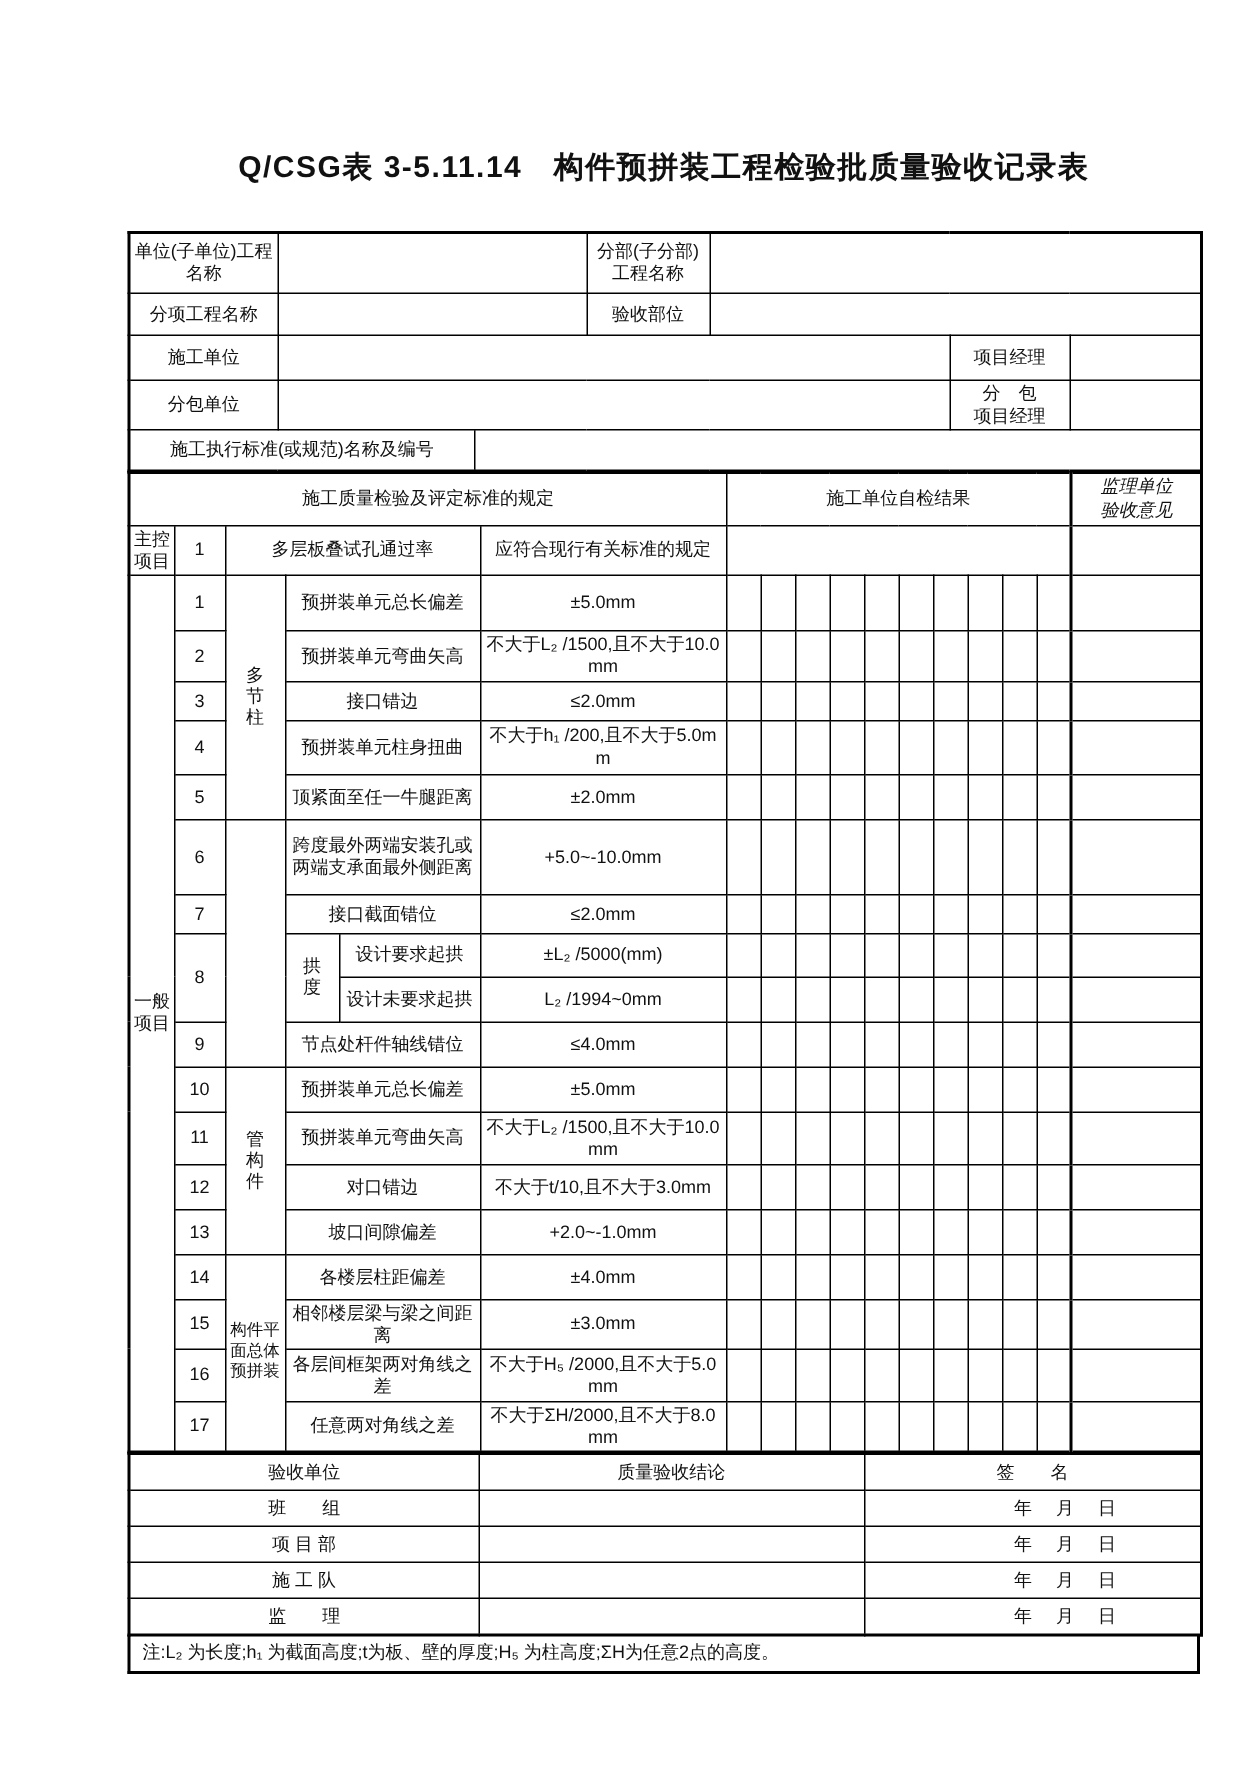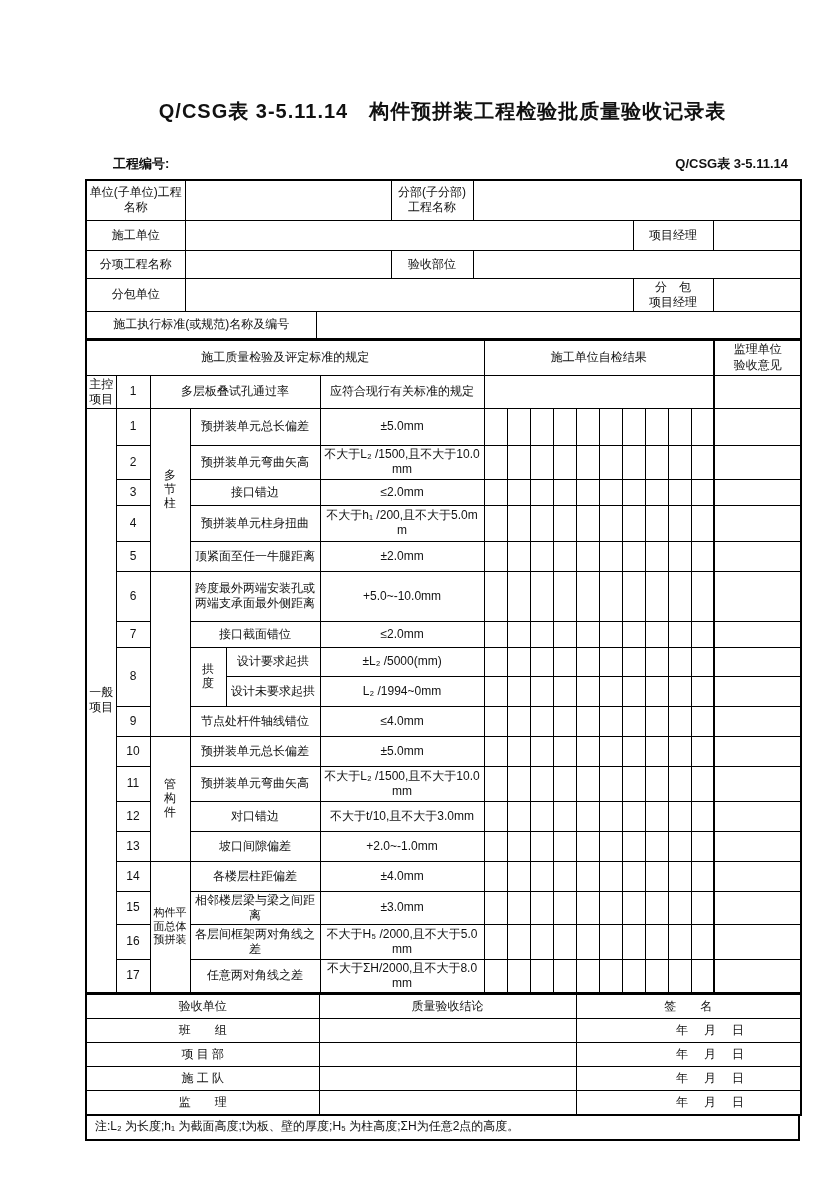--- a/index.html
+++ b/index.html
@@ -28,68 +28,64 @@
     border:1px solid #000;
     font-size:12px;line-height:1.25;
     text-align:center;vertical-align:middle;
     padding:1px 2px;overflow:hidden;word-break:break-all;
   }
   table{border:2px solid #000;}
   td.sup{border-left:2px solid #000;}
   .prel{white-space:pre-line;}
   .gv1{display:inline-block;width:13px;line-height:1.2;}
   .gv3{display:inline-block;width:34px;font-size:11px;line-height:1.25;}
-  .w4{display:inline-block;width:50px;line-height:1.3;}
+  .w4{display:inline-block;width:50px;line-height:1.3;font-style:italic;}
   .datecell{text-align:right;padding-right:54px;letter-spacing:2px;}
   .note{
     border:1px solid #000;border-top:none;margin-top:-1px;
     font-size:12px;padding:3px 8px 4px 8px;text-align:left;
     border-left:2px solid #000;border-right:2px solid #000;border-bottom:2px solid #000;
   }
 </style>
 </head>
 <body>
 
 <div class="sheet">
 
   <div class="title">Q/CSG表 3-5.11.14　构件预拼装工程检验批质量验收记录表</div>
 
-  <div class="meta-row">
-    <span>工程编号:</span>
-    <span>Q/CSG表 3-5.11.14</span>
-  </div>
 
   <table>
     <colgroup>
         <col style="width:99px">
         <col style="width:131px">
         <col style="width:75px">
         <col style="width:82px">
         <col style="width:160px">
         <col style="width:80px">
         <col style="width:88px">
       </colgroup>
     <tbody>
         <tr style="height:40px">
       <td>单位(子单位)工程名称</td>
       <td colspan="2"></td>
       <td>分部(子分部)工程名称</td>
       <td colspan="3"></td>
     </tr>
-    <tr style="height:30px">
-      <td>施工单位</td>
-      <td colspan="4"></td>
-      <td>项目经理</td>
-      <td></td>
-    </tr>
     <tr style="height:28px">
       <td>分项工程名称</td>
       <td colspan="2"></td>
       <td>验收部位</td>
       <td colspan="3"></td>
+    </tr>
+    <tr style="height:30px">
+      <td>施工单位</td>
+      <td colspan="4"></td>
+      <td>项目经理</td>
+      <td></td>
     </tr>
     <tr style="height:32px">
       <td>分包单位</td>
       <td colspan="4"></td>
       <td class="prel">分　包
 项目经理</td>
       <td></td>
     </tr>
     <tr style="height:28px">
       <td colspan="2">施工执行标准(或规范)名称及编号</td>

